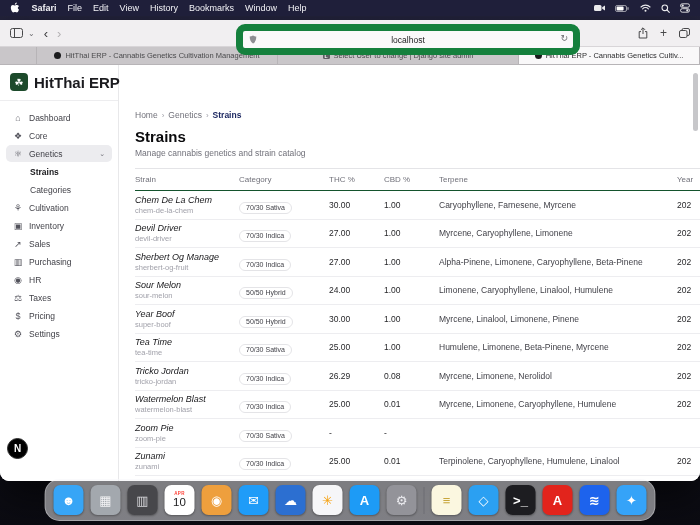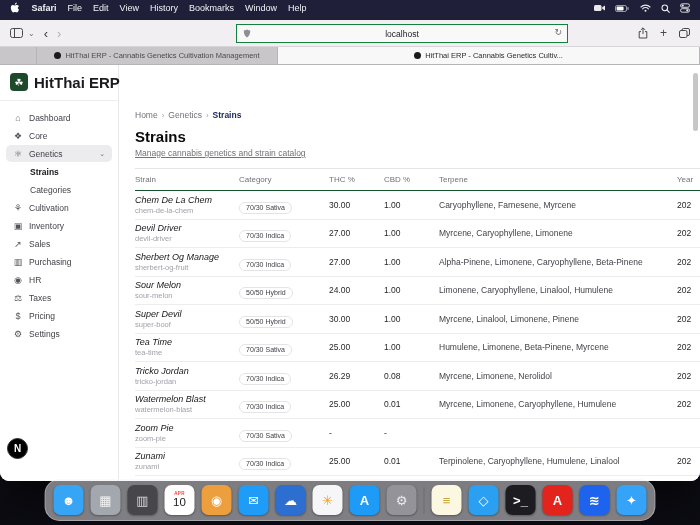--- a/index.html
+++ b/index.html
@@ -22,21 +22,21 @@
   .window{position:absolute;top:20px;left:0;width:700px;height:461px;background:#fff;
     border-radius:0 0 9px 9px;overflow:hidden;display:flex;flex-direction:column;
     box-shadow:0 18px 42px rgba(0,0,0,.6);z-index:10;}
   .toolbar{height:26px;background:#f1eff1;border-bottom:1px solid #d8d5d8;
     display:flex;align-items:center;padding:0 10px;gap:9px;position:relative;flex:none;color:#48484a;}
   .tb-ic{display:flex;align-items:center;}
   .chev-sm{font-size:8px;color:#6e6e72;margin-left:-4px;}
   .nav-arrow{font-size:13px;line-height:1;color:#3c3c3e;font-weight:400;}
   .nav-arrow.disabled{color:#b3b0b3;}
   .url-field{position:absolute;left:236px;top:4px;width:330px;height:17px;background:#faf9fa;
-    border:1px solid #15803d;border-radius:0;display:flex;align-items:center;justify-content:center;
+    border:7px solid #15803d;border-radius:9px;display:flex;align-items:center;justify-content:center;
     font-size:8.5px;color:#1c1c1e;}
   .url-shield{position:absolute;left:6px;top:3.5px;}
   .url-reload{position:absolute;right:5px;top:1.5px;font-size:9px;color:#6e6e72;}
   .tb-right{margin-left:auto;display:flex;align-items:center;gap:12px;}
   .tb-plus{font-size:12px;color:#48484a;line-height:1;}
   
   .tabbar{height:17px;background:#c9c6c9;border-bottom:1px solid #b7b4b7;display:flex;
     padding-left:37px;flex:none;}
   .tab{width:226px;flex:none;display:flex;align-items:center;justify-content:center;gap:4px;
     font-size:7.5px;color:#4a4a4c;border-right:1px solid #b7b4b7;border-left:1px solid #b7b4b7;
@@ -62,21 +62,21 @@
   .nav-item.sub{padding-left:24px;}
   .nav-item.current{font-weight:700;color:#18181b;}
   .nav-item .nchev{display:none;margin-left:auto;font-size:7px;color:#71717a;}
   .nav-item .nchev.show{display:inline;}
   
   .main{flex:1;position:relative;padding:45px 0 0 16px;overflow:hidden;min-width:0;}
   .breadcrumb{display:flex;align-items:center;gap:4px;font-size:8.5px;color:#71717a;height:10px;}
   .crumb-sep{color:#a1a1aa;font-size:8px;}
   .crumb-last{color:#1f2a63;font-weight:700;}
   .page-title{font-size:15px;font-weight:700;color:#09090b;margin:8px 0 0;line-height:18px;}
-  .page-sub{font-size:8.5px;color:#71717a;margin-top:2px;line-height:10px;text-decoration:underline;}
+  .page-sub{font-size:8.5px;color:#71717a;margin-top:2px;line-height:10px;}
   table.strains{margin-top:10px;border-collapse:collapse;table-layout:fixed;width:606px;}
   .strains th{text-align:left;font-size:8px;font-weight:500;color:#71717a;
     padding:6px 8px 6px 0;border-top:1px solid #e4e4e7;border-bottom:1px solid #14532d;white-space:nowrap;}
   .strains td{padding:3.5px 8px 3.5px 0;border-bottom:1px solid #ededf0;vertical-align:middle;white-space:nowrap;}
   .strain-name{font-size:9px;font-weight:500;color:#18181b;line-height:10.5px;font-style:italic;}
   .strain-slug{font-size:7.5px;color:#a1a1aa;line-height:8.5px;margin-top:1.5px;}
   .badge{display:inline-block;border:1px solid #e4e4e7;border-radius:8px;padding:1px 6px 2px;
     font-size:7px;color:#3f3f46;background:#fff;white-space:nowrap;}
   .num{font-size:8.5px;color:#27272a;}
   .terp{font-size:8.5px;color:#3f3f46;}
@@ -204,20 +204,24 @@
     </div>
   </div>
 
   <div class="tabbar">
 
       <div class="tab">
         <span class="fav"></span>
         <span class="lbl">HitThai ERP - Cannabis Genetics Cultivation Management</span>
       </div>
 
+      <div class="tab">
+        <span class="fav square">L</span>
+        <span class="lbl">Select User to change | Django site admin</span>
+      </div>
 
       <div class="tab active">
         <span class="fav"></span>
         <span class="lbl">HitThai ERP - Cannabis Genetics Cultiv...</span>
       </div>
     </div>
 
   <div class="content">
 
     <div class="sidebar">
@@ -391,21 +395,21 @@
                 <span class="badge">50/50 Hybrid</span>
               </td>
               <td class="num">24.00</td>
               <td class="num">1.00</td>
               <td class="terp">Limonene, Caryophyllene, Linalool, Humulene</td>
               <td class="yr">202</td>
             </tr>
 
             <tr>
               <td>
-                <div class="strain-name">Super Devil</div>
+                <div class="strain-name">Year Boof</div>
                 <div class="strain-slug">super-boof</div>
               </td>
               <td>
                 <span class="badge">50/50 Hybrid</span>
               </td>
               <td class="num">30.00</td>
               <td class="num">1.00</td>
               <td class="terp">Myrcene, Linalool, Limonene, Pinene</td>
               <td class="yr">202</td>
             </tr>

